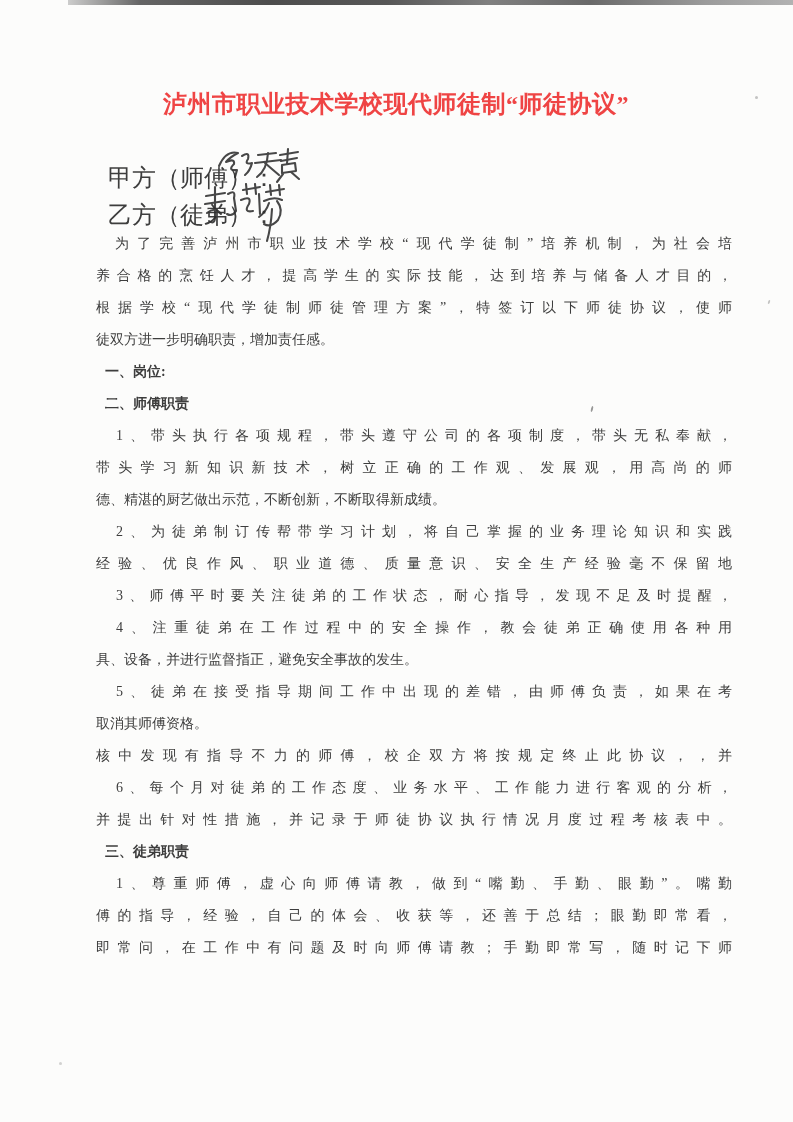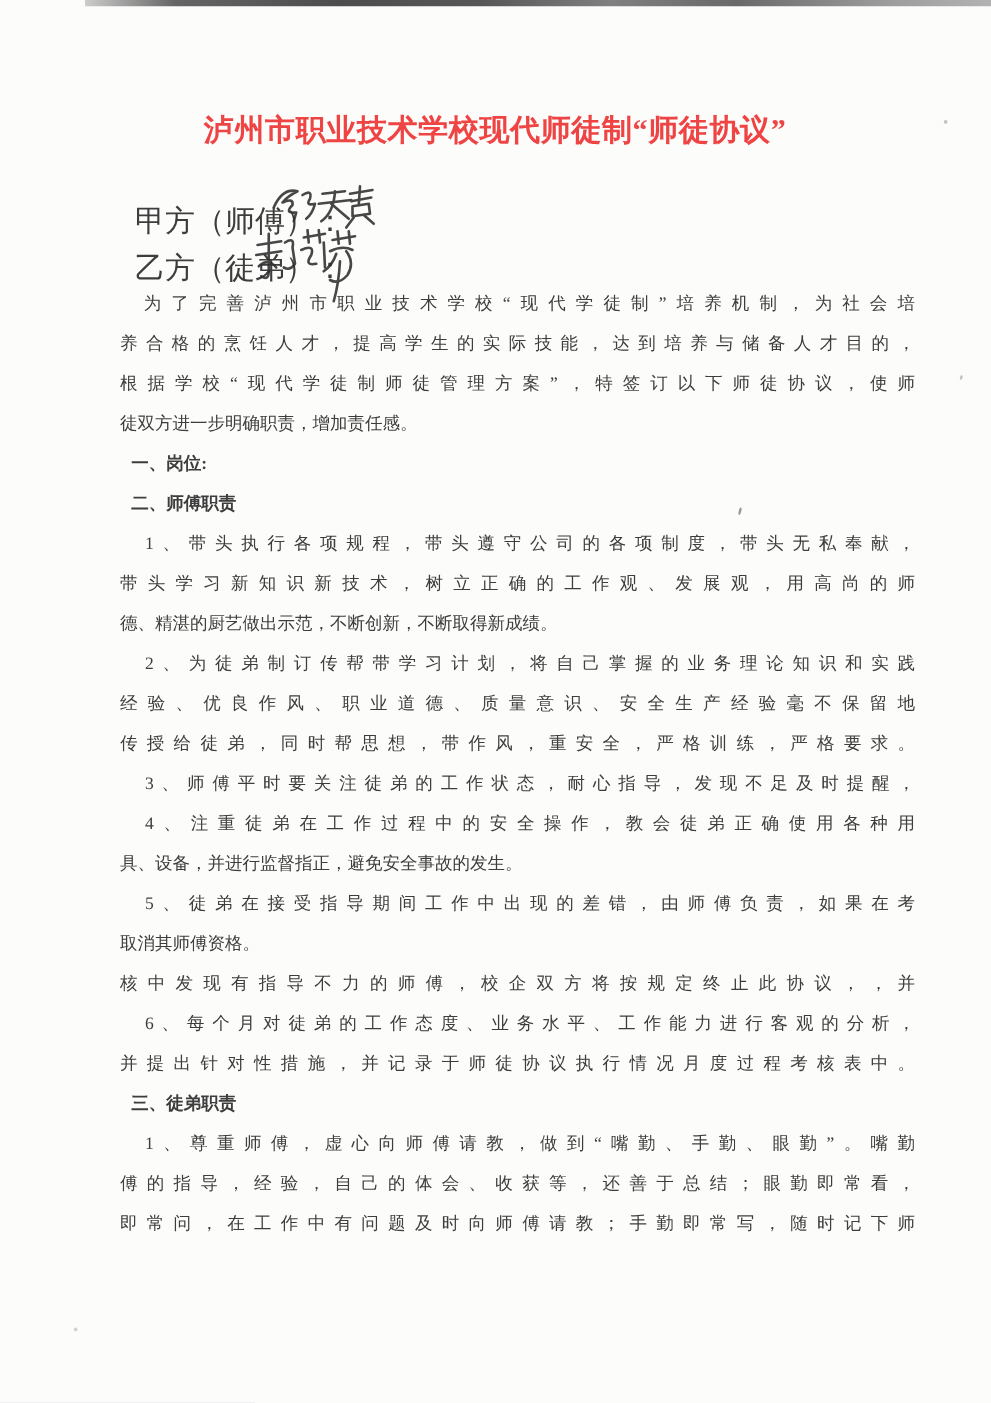--- a/index.html
+++ b/index.html
@@ -168,21 +168,20 @@
     <div class="line full">养合格的烹饪人才，提高学生的实际技能，达到培养与储备人才目的，</div>
     <div class="line full">根据学校“现代学徒制师徒管理方案”，特签订以下师徒协议，使师</div>
     <div class="line">徒双方进一步明确职责，增加责任感。</div>
     <div class="line heading">一、岗位:</div>
     <div class="line heading">二、师傅职责</div>
     <div class="line full item">1、带头执行各项规程，带头遵守公司的各项制度，带头无私奉献，</div>
     <div class="line full">带头学习新知识新技术，树立正确的工作观、发展观，用高尚的师</div>
     <div class="line">德、精湛的厨艺做出示范，不断创新，不断取得新成绩。</div>
     <div class="line full item">2、为徒弟制订传帮带学习计划，将自己掌握的业务理论知识和实践</div>
     <div class="line full">经验、优良作风、职业道德、质量意识、安全生产经验毫不保留地</div>
-    <div class="line full">传授给徒弟，同时帮思想，带作风，重安全，严格训练，严格要求。</div>
     <div class="line full item">3、师傅平时要关注徒弟的工作状态，耐心指导，发现不足及时提醒，</div>
     <div class="line full item">4、注重徒弟在工作过程中的安全操作，教会徒弟正确使用各种用</div>
     <div class="line">具、设备，并进行监督指正，避免安全事故的发生。</div>
     <div class="line full item">5、徒弟在接受指导期间工作中出现的差错，由师傅负责，如果在考</div>
     <div class="line">取消其师傅资格。</div>
     <div class="line full">核中发现有指导不力的师傅，校企双方将按规定终止此协议，，并</div>
     <div class="line full item">6、每个月对徒弟的工作态度、业务水平、工作能力进行客观的分析，</div>
     <div class="line full">并提出针对性措施，并记录于师徒协议执行情况月度过程考核表中。</div>
     <div class="line heading">三、徒弟职责</div>
     <div class="line full item">1、尊重师傅，虚心向师傅请教，做到“嘴勤、手勤、眼勤”。嘴勤</div>

